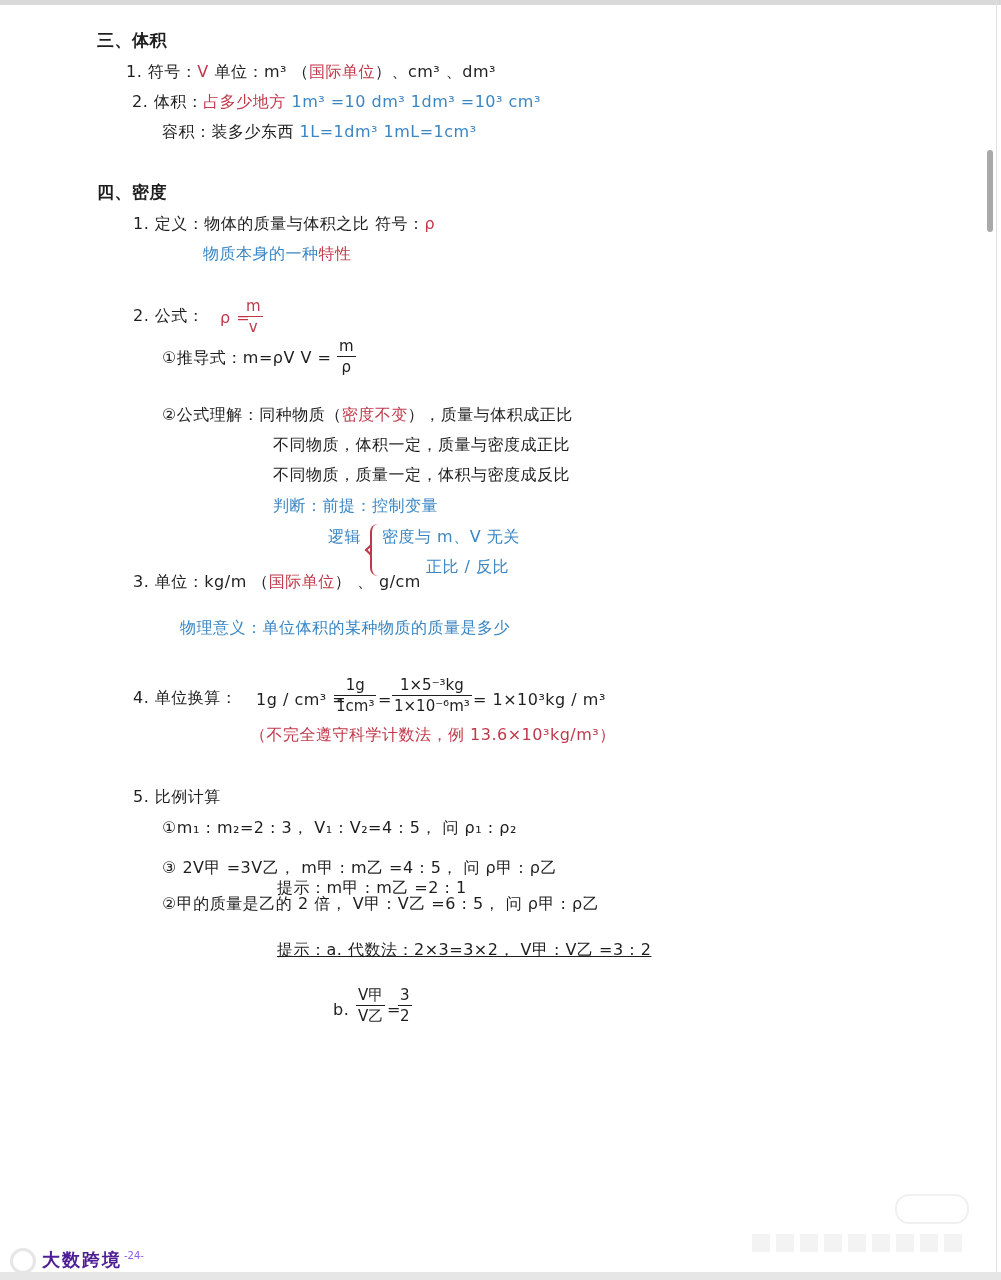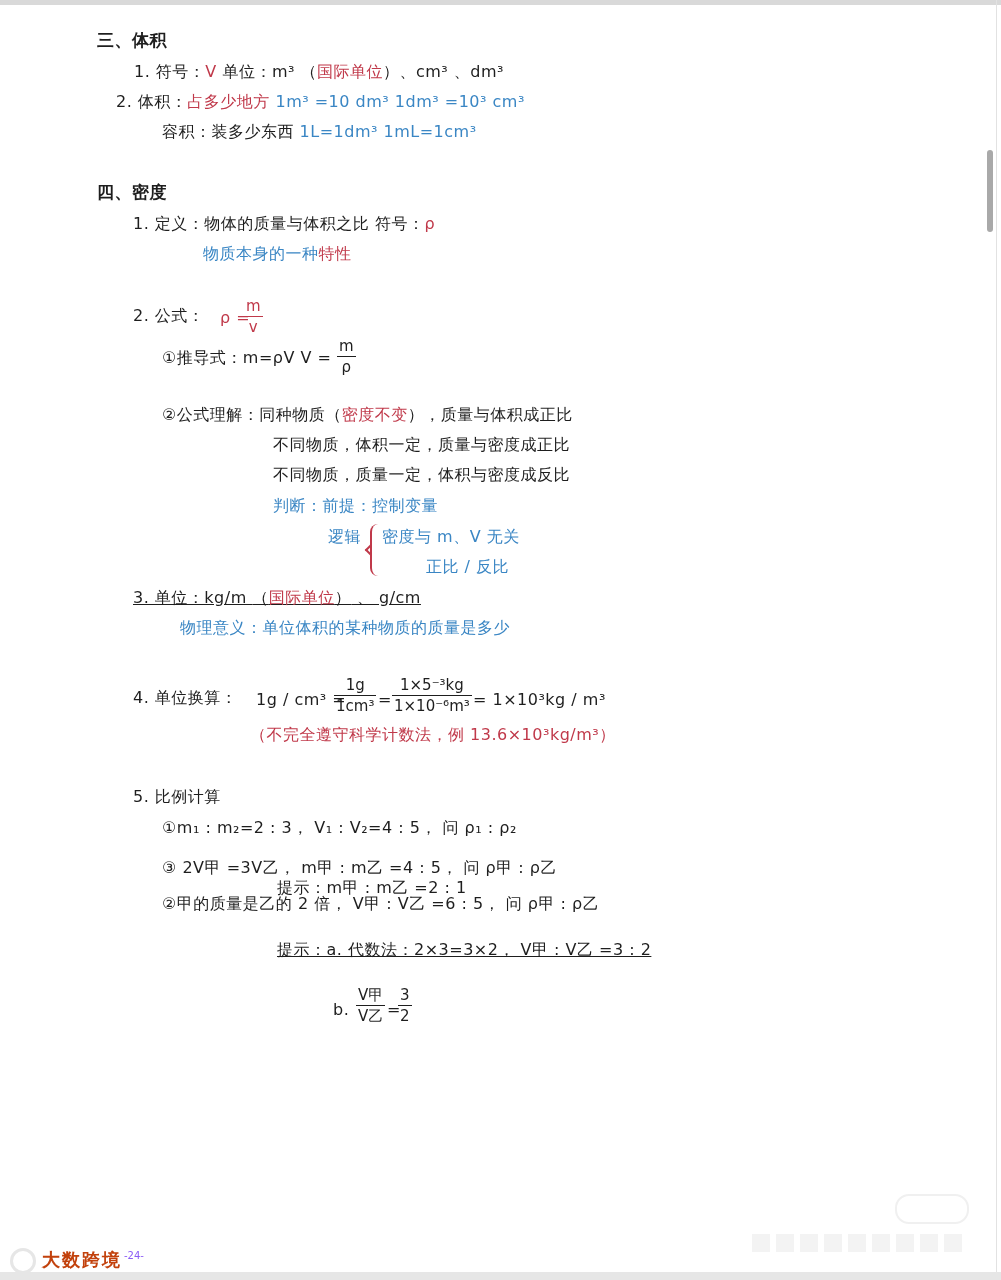--- a/index.html
+++ b/index.html
@@ -25,40 +25,40 @@
 
   .brace {
     position:absolute; left:370px; top:524px; width:8px; height:52px;
     border-left:2px solid #c0394a; border-radius:8px 0 0 8px;
   }
   .brace::before {
     content:""; position:absolute; left:-7px; top:22px; width:6px; height:6px;
     border-right:2px solid #c0394a; border-top:2px solid #c0394a; transform:rotate(-135deg) translate(-1px,1px);
   }
 
-  .wm-left { position:absolute; left:10px; top:1248px; font-size:18px; color:#c2410c; font-weight:bold; letter-spacing:2px; }
+  .wm-left { position:absolute; left:10px; top:1248px; font-size:18px; color:#4c1d95; font-weight:bold; letter-spacing:2px; }
   .wm-left .logo { display:inline-block; width:20px; height:20px; border:3px solid #e6e6e6; border-radius:50%; vertical-align:middle; margin-right:6px; }
   .page-num { position:absolute; left:124px; top:1250px; font-size:10px; color:#8b5cf6; }
   .wm-right-oval { position:absolute; left:895px; top:1194px; width:70px; height:26px; border:2px solid #f0f0f0; border-radius:14px; }
   .wm-right-text { position:absolute; left:752px; top:1234px; width:210px; height:18px; background:repeating-linear-gradient(90deg,#f3f3f3 0 18px,transparent 18px 24px); }
 </style>
 </head>
 <body>
 
 <div class="topbar"></div>
 <div class="rightedge"></div>
 <div class="scroll-thumb"></div>
 
 <div class="ln h" style="left:97px;top:30px;">三、体积</div>
 
-<div class="ln" style="left:134px;top:62px;">
+<div class="ln" style="left:126px;top:62px;">
   <span>1. 符号：</span><span class="red">V</span><span> 单位：m³ </span><span>（</span><span class="red">国际单位</span><span>）</span><span>、cm³ 、dm³</span>
 </div>
 
-<div class="ln" style="left:116px;top:92px;">
+<div class="ln" style="left:132px;top:92px;">
   <span>2. 体积：</span><span class="red">占多少地方</span><span class="blue"> 1m³ =10 dm³   1dm³ =10³ cm³</span>
 </div>
 
 <div class="ln" style="left:162px;top:122px;">
   <span>容积：装多少东西</span><span class="blue"> 1L=1dm³    1mL=1cm³</span>
 </div>
 
 <div class="ln h" style="left:97px;top:182px;">四、密度</div>
 
 <div class="ln" style="left:133px;top:214px;">
@@ -87,21 +87,21 @@
   <span>②公式理解：同种物质（</span><span class="red">密度不变</span><span>），质量与体积成正比</span>
 </div>
 <div class="ln" style="left:273px;top:435px;">不同物质，体积一定，质量与密度成正比</div>
 <div class="ln" style="left:273px;top:465px;">不同物质，质量一定，体积与密度成反比</div>
 <div class="ln blue" style="left:273px;top:496px;">判断：前提：控制变量</div>
 <div class="ln blue" style="left:328px;top:527px;">逻辑</div>
 <div class="brace"></div>
 <div class="ln blue" style="left:382px;top:527px;">密度与 m、V 无关</div>
 <div class="ln blue" style="left:382px;top:557px;margin-left:44px;">正比 / 反比</div>
 
-<div class="ln" style="left:133px;top:588px;text-decoration:underline;">
+<div class="ln" style="left:133px;top:572px;">
   <span>3. 单位：kg/m </span><span>（</span><span class="red">国际单位</span><span>）</span><span> 、 g/cm</span>
 </div>
 <div class="ln blue" style="left:180px;top:618px;">物理意义：单位体积的某种物质的质量是多少</div>
 
 <div class="ln" style="left:133px;top:688px;">4. 单位换算：</div>
 <div class="ln" style="left:256px;top:690px;">1g / cm³ =</div>
 <div class="frac" style="left:334px;top:676px;">
   <span class="num">1g</span>
     <span class="bar"></span>
     <span class="den">1cm³</span>

